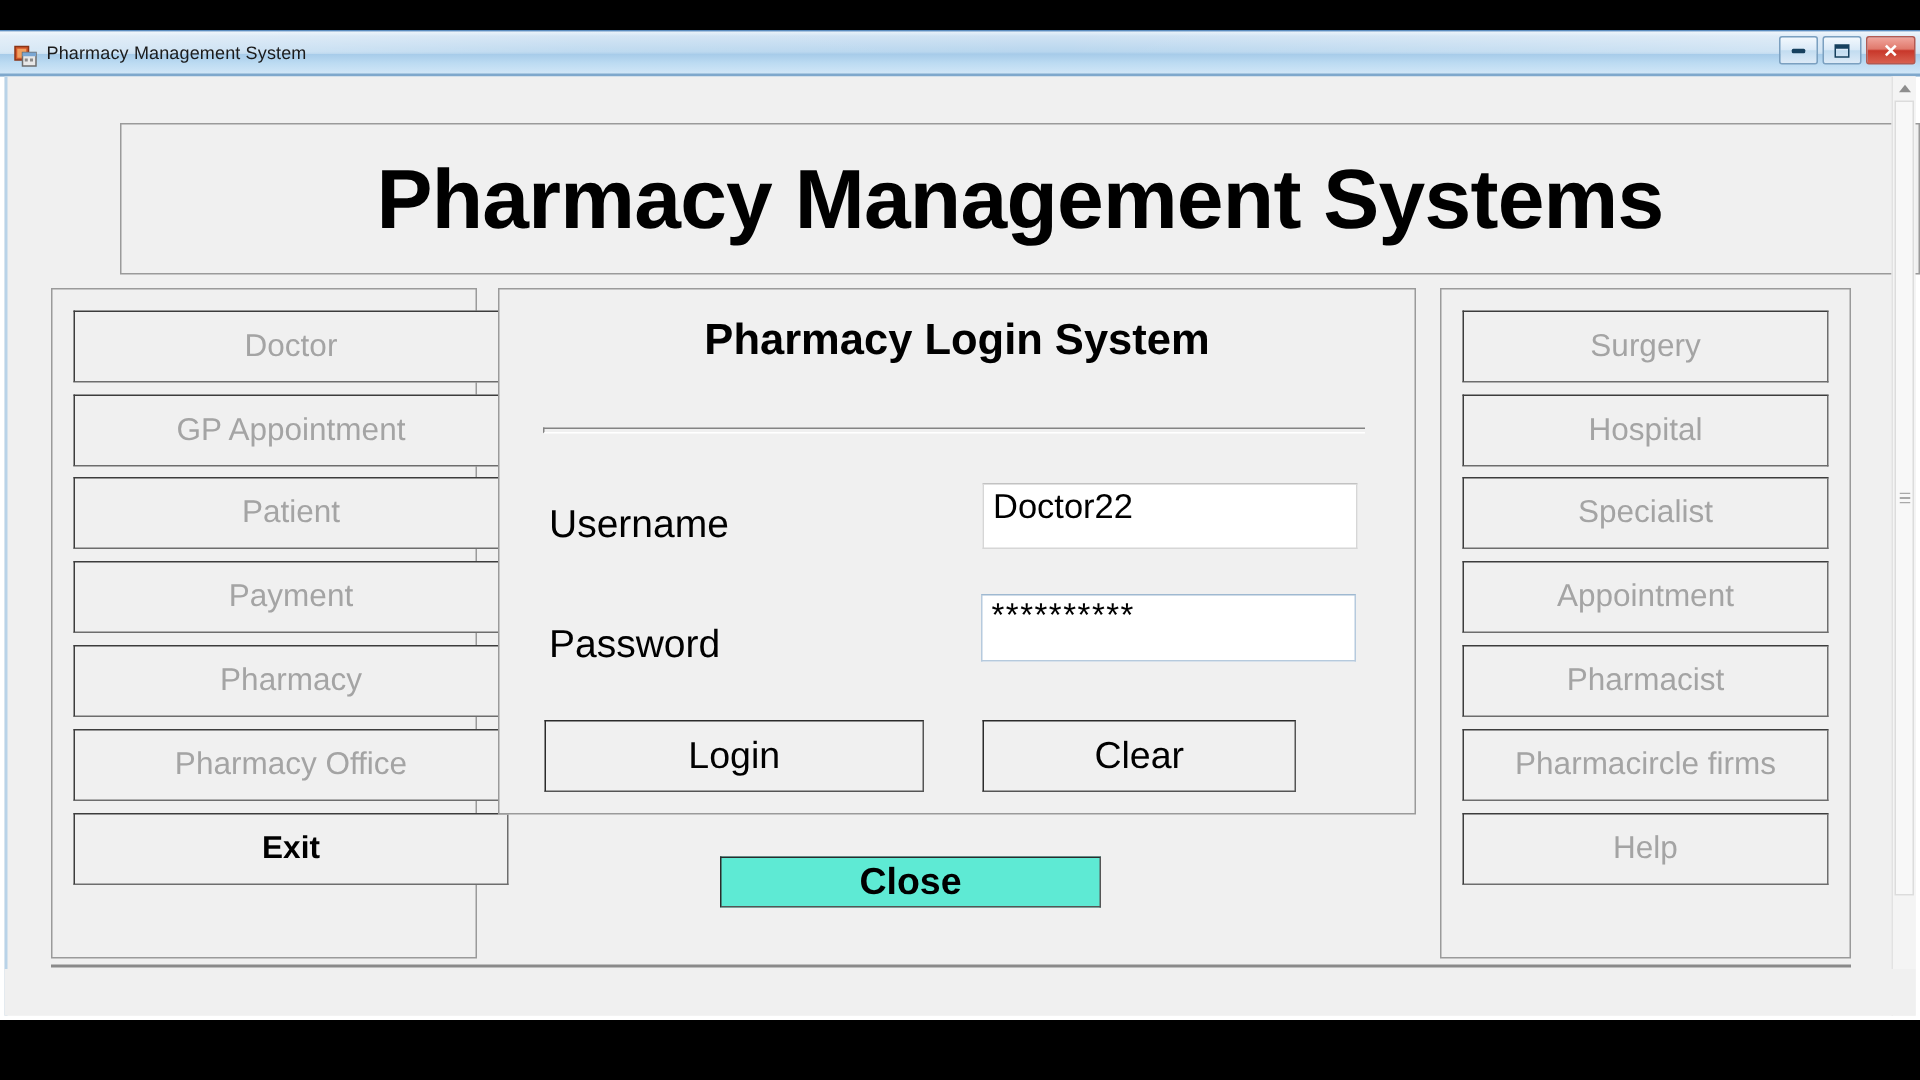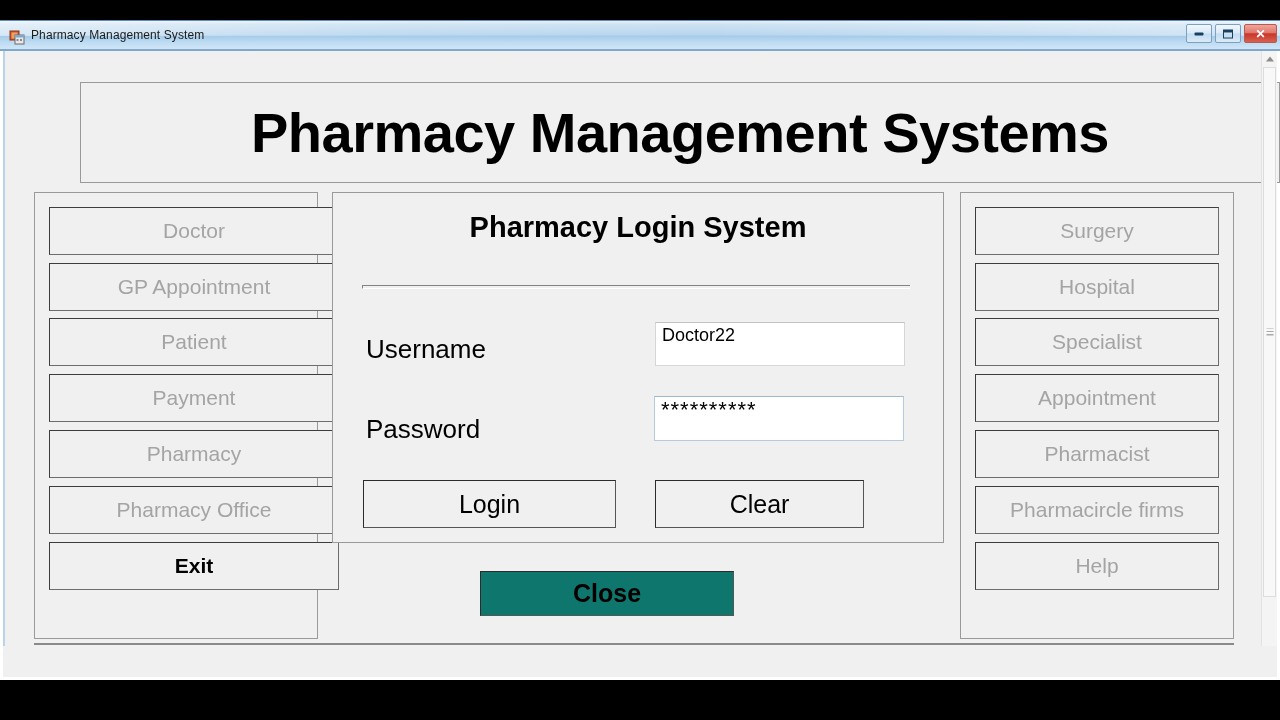--- a/index.html
+++ b/index.html
@@ -308,21 +308,21 @@
     white-space: nowrap;
     font-family: "Liberation Sans", sans-serif;
   }
   #label-username { top: 141px; }
   #label-password { top: 221px; }
 
   .text-field {
     position: absolute;
     background: #ffffff;
     box-sizing: border-box;
-    font-size: 18px;
+    font-size: 23px;
     color: #000000;
     padding: 1px 6px 0 6px;
     display: block;
     overflow: hidden;
     white-space: nowrap;
     font-family: "Liberation Sans", sans-serif;
     line-height: 1.0;
   }
   #input-username {
     left: 322px;
@@ -363,22 +363,22 @@
   }
   #btn-login { left: 30px;  top: 287px; width: 253px; }
   #btn-clear { left: 322px; top: 287px; width: 209px; }
 
   
   #btn-close-form {
     position: absolute;
     left: 475px;
     top: 520px;
     width: 254px;
-    height: 45px;
-    background: #0f766e;
+    height: 34px;
+    background: #5eead4;
     border: 1px solid #2b2b2b;
     border-right-color: #555555;
     border-bottom-color: #555555;
     box-sizing: border-box;
     display: flex;
     align-items: center;
     justify-content: center;
     font-size: 25px;
     font-weight: bold;
     color: #000000;

